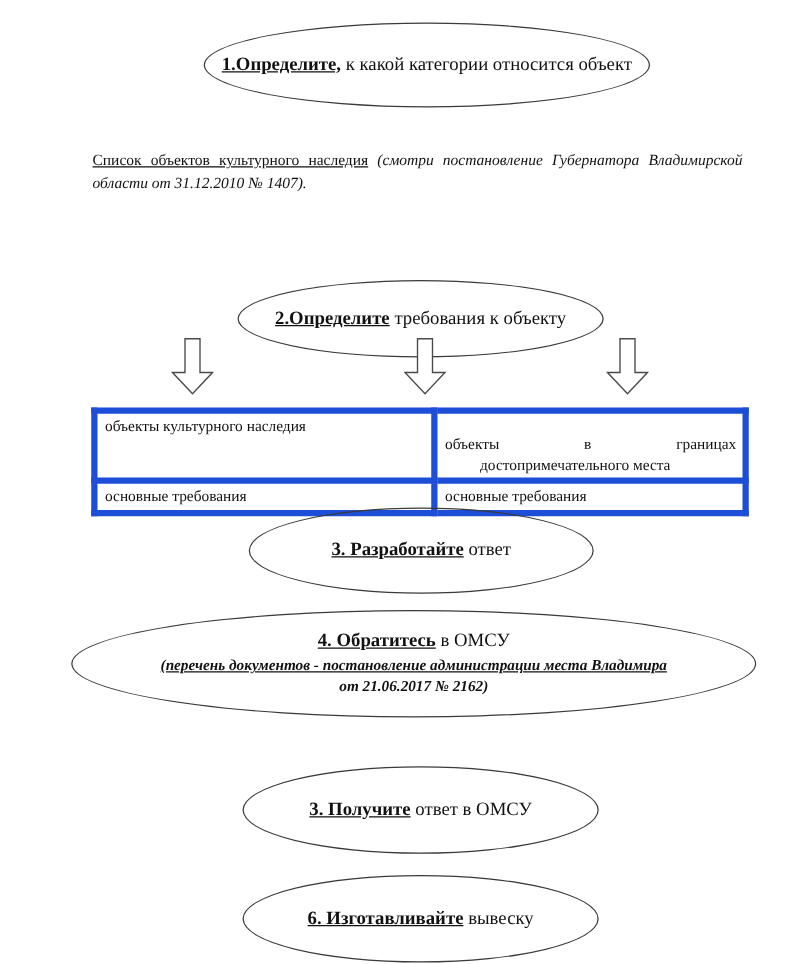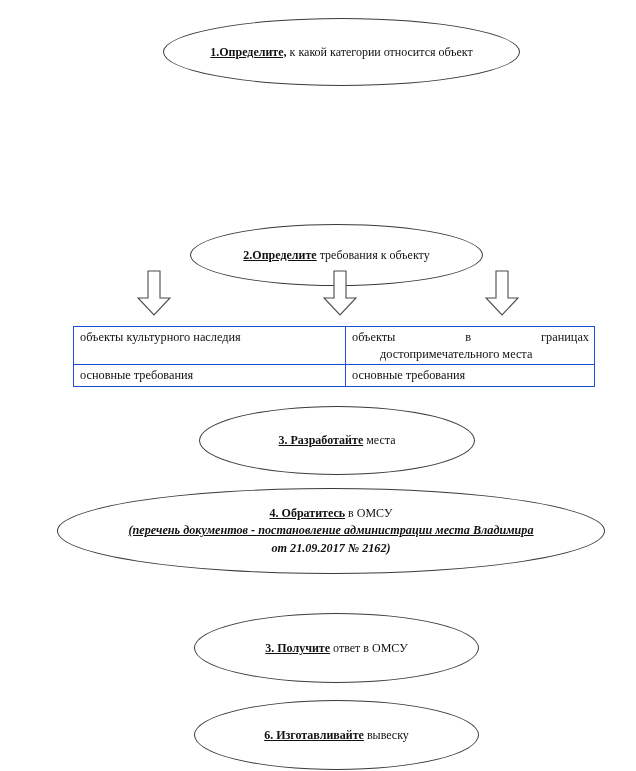--- a/index.html
+++ b/index.html
@@ -31,21 +31,21 @@
     box-sizing: border-box;
     display: flex;
     flex-direction: column;
     align-items: center;
     justify-content: center;
     text-align: center;
   }
   .ellipse .eline {
     display: block;
     white-space: nowrap;
-    font-size: 12px;
+    font-size: 15px;
     line-height: 1.25;
   }
   .b-u {
     font-weight: bold;
     text-decoration: underline;
   }
 
   
   .para {
     position: absolute;
@@ -69,34 +69,35 @@
   }
   .arrow svg { display: block; }
 
   
   .tbl {
     position: absolute;
     border-collapse: collapse;
     table-layout: fixed;
   }
   .tbl td {
-    border: 1px solid #1d4ed8;
+    border: 5px solid #1d4ed8;
     font-size: 12.3px;
     line-height: 1.35;
     padding: 2px 5px 2px 6px;
     vertical-align: top;
   }
   .tbl td.justify {
     text-align: justify;
     text-justify: inter-word;
   }
   .tbl td.justify .jline {
     display: block;
     text-align: justify;
     text-align-last: justify;
+    margin-top: 14px;
   }
   .tbl td.justify .jlast {
     display: block;
     text-align: left;
     margin-left: 28px;
   }
 
   
   .e4 .eline { margin: 1px 0; }
   .e4 .doc-note {
@@ -113,20 +114,25 @@
 </style>
 </head>
 <body>
 
 <div class="sheet">
 
   <div class="ellipse" style="left:163px; top:18px; width:357px; height:68px;">
     <span class="eline"><span class="b-u">1.Определите,</span><span> к какой категории относится объект</span></span>
   </div>
 
+  <div class="para" style="left:74px; top:120px; width:520px;">
+    <span class="u">Список объектов культурного наследия</span>
+    <span class="it">(смотри постановление Губернатора</span>
+    <span class="it">Владимирской области от 31.12.2010 № 1407).</span>
+  </div>
 
 
   <div class="ellipse" style="left:190px; top:224px; width:293px; height:62px;">
     <span class="eline"><span class="b-u">2.Определите</span><span> требования к объекту</span></span>
   </div>
 
   <div class="arrow" style="left:137px; top:270px;">
     <svg width="34" height="46" viewBox="0 0 34 46" xmlns="http://www.w3.org/2000/svg">
       <polygon points="11,1 23,1 23,28 33,28 17,45 1,28 11,28" fill="#ffffff" stroke="#4a4a4a" stroke-width="1.1" stroke-linejoin="miter"></polygon>
     </svg>
@@ -158,27 +164,27 @@
         </td>
       </tr>
       <tr>
         <td>основные требования</td>
         <td>основные требования</td>
       </tr>
     </tbody>
   </table>
 
   <div class="ellipse" style="left:199px; top:406px; width:276px; height:69px;">
-    <span class="eline"><span class="b-u">3. Разработайте</span><span> места</span></span>
+    <span class="eline"><span class="b-u">3. Разработайте</span><span> ответ</span></span>
   </div>
 
   <div class="ellipse e4" style="left:57px; top:488px; width:548px; height:86px;align-items:center;">
     <span class="eline"><span class="b-u">4. Обратитесь</span><span> в ОМСУ</span></span>
     <span class="eline doc-note">(перечень документов - постановление администрации места Владимира</span>
-    <span class="eline doc-note2">от 21.09.2017 № 2162)</span>
+    <span class="eline doc-note2">от 21.06.2017 № 2162)</span>
   </div>
 
   <div class="ellipse" style="left:194px; top:613px; width:285px; height:70px;">
     <span class="eline"><span class="b-u">3. Получите</span><span> ответ в ОМСУ</span></span>
   </div>
 
   <div class="ellipse" style="left:194px; top:700px; width:285px; height:70px;">
     <span class="eline"><span class="b-u">6. Изготавливайте</span><span> вывеску</span></span>
   </div>
 

